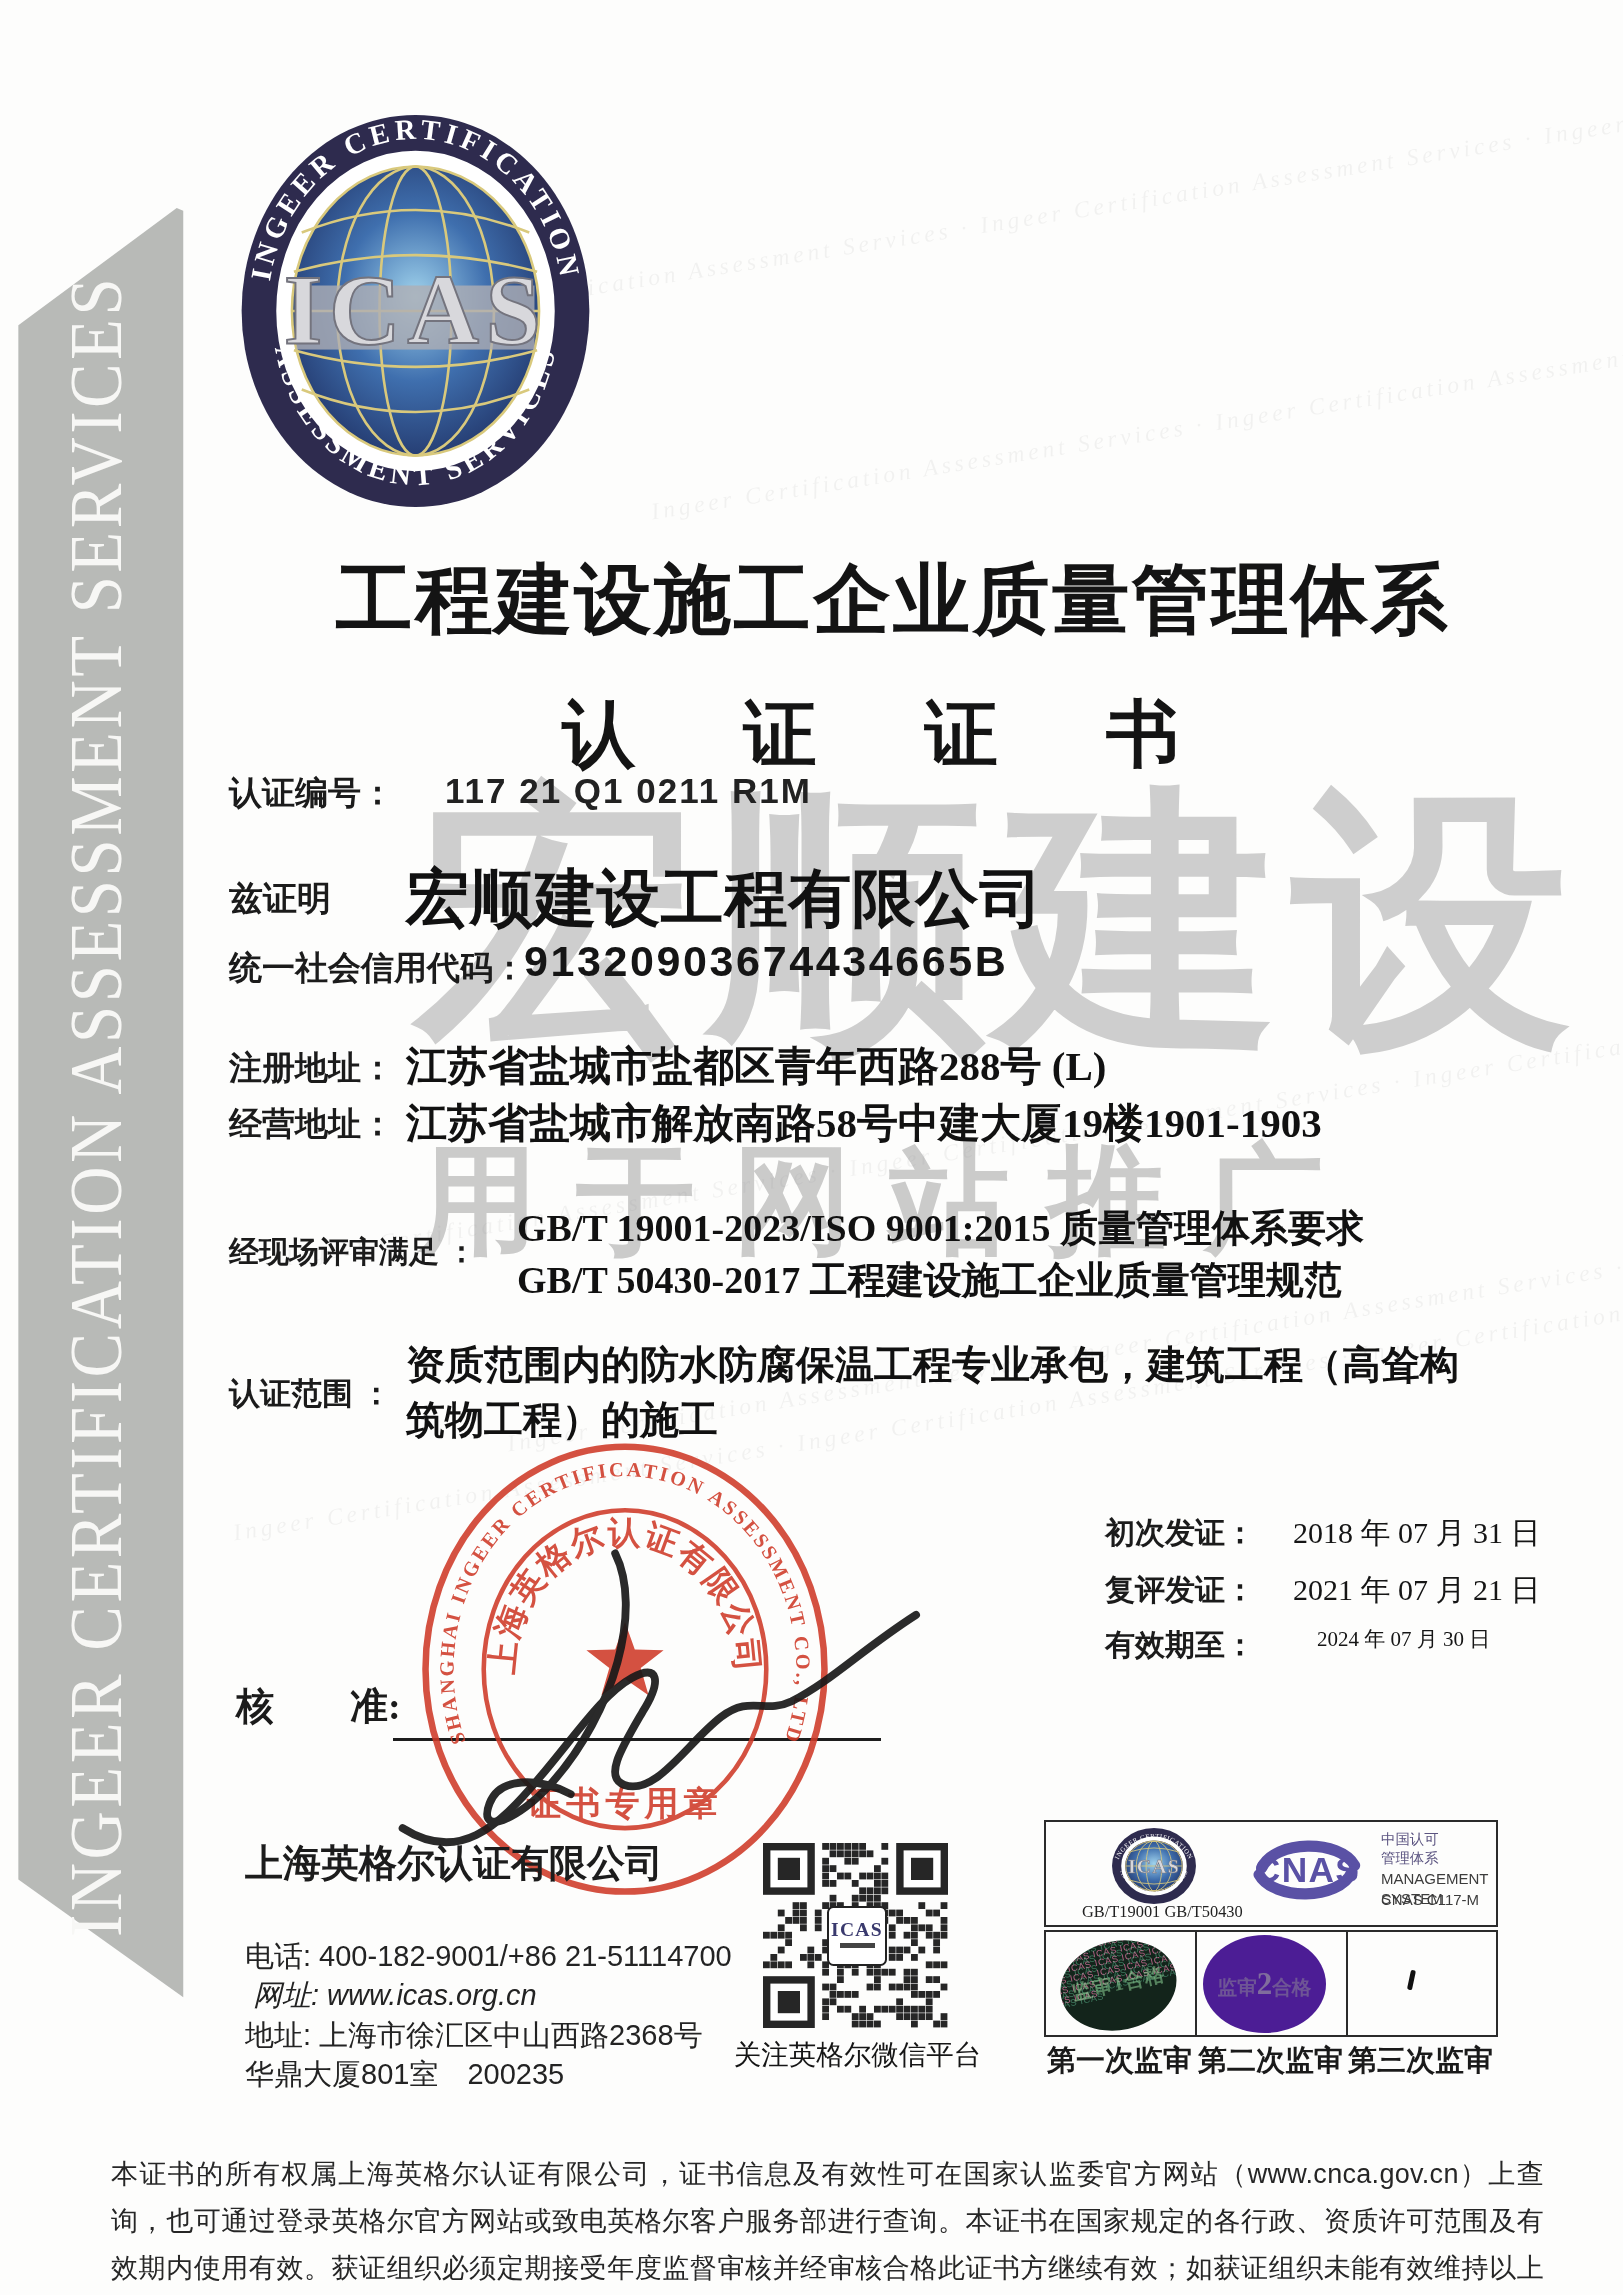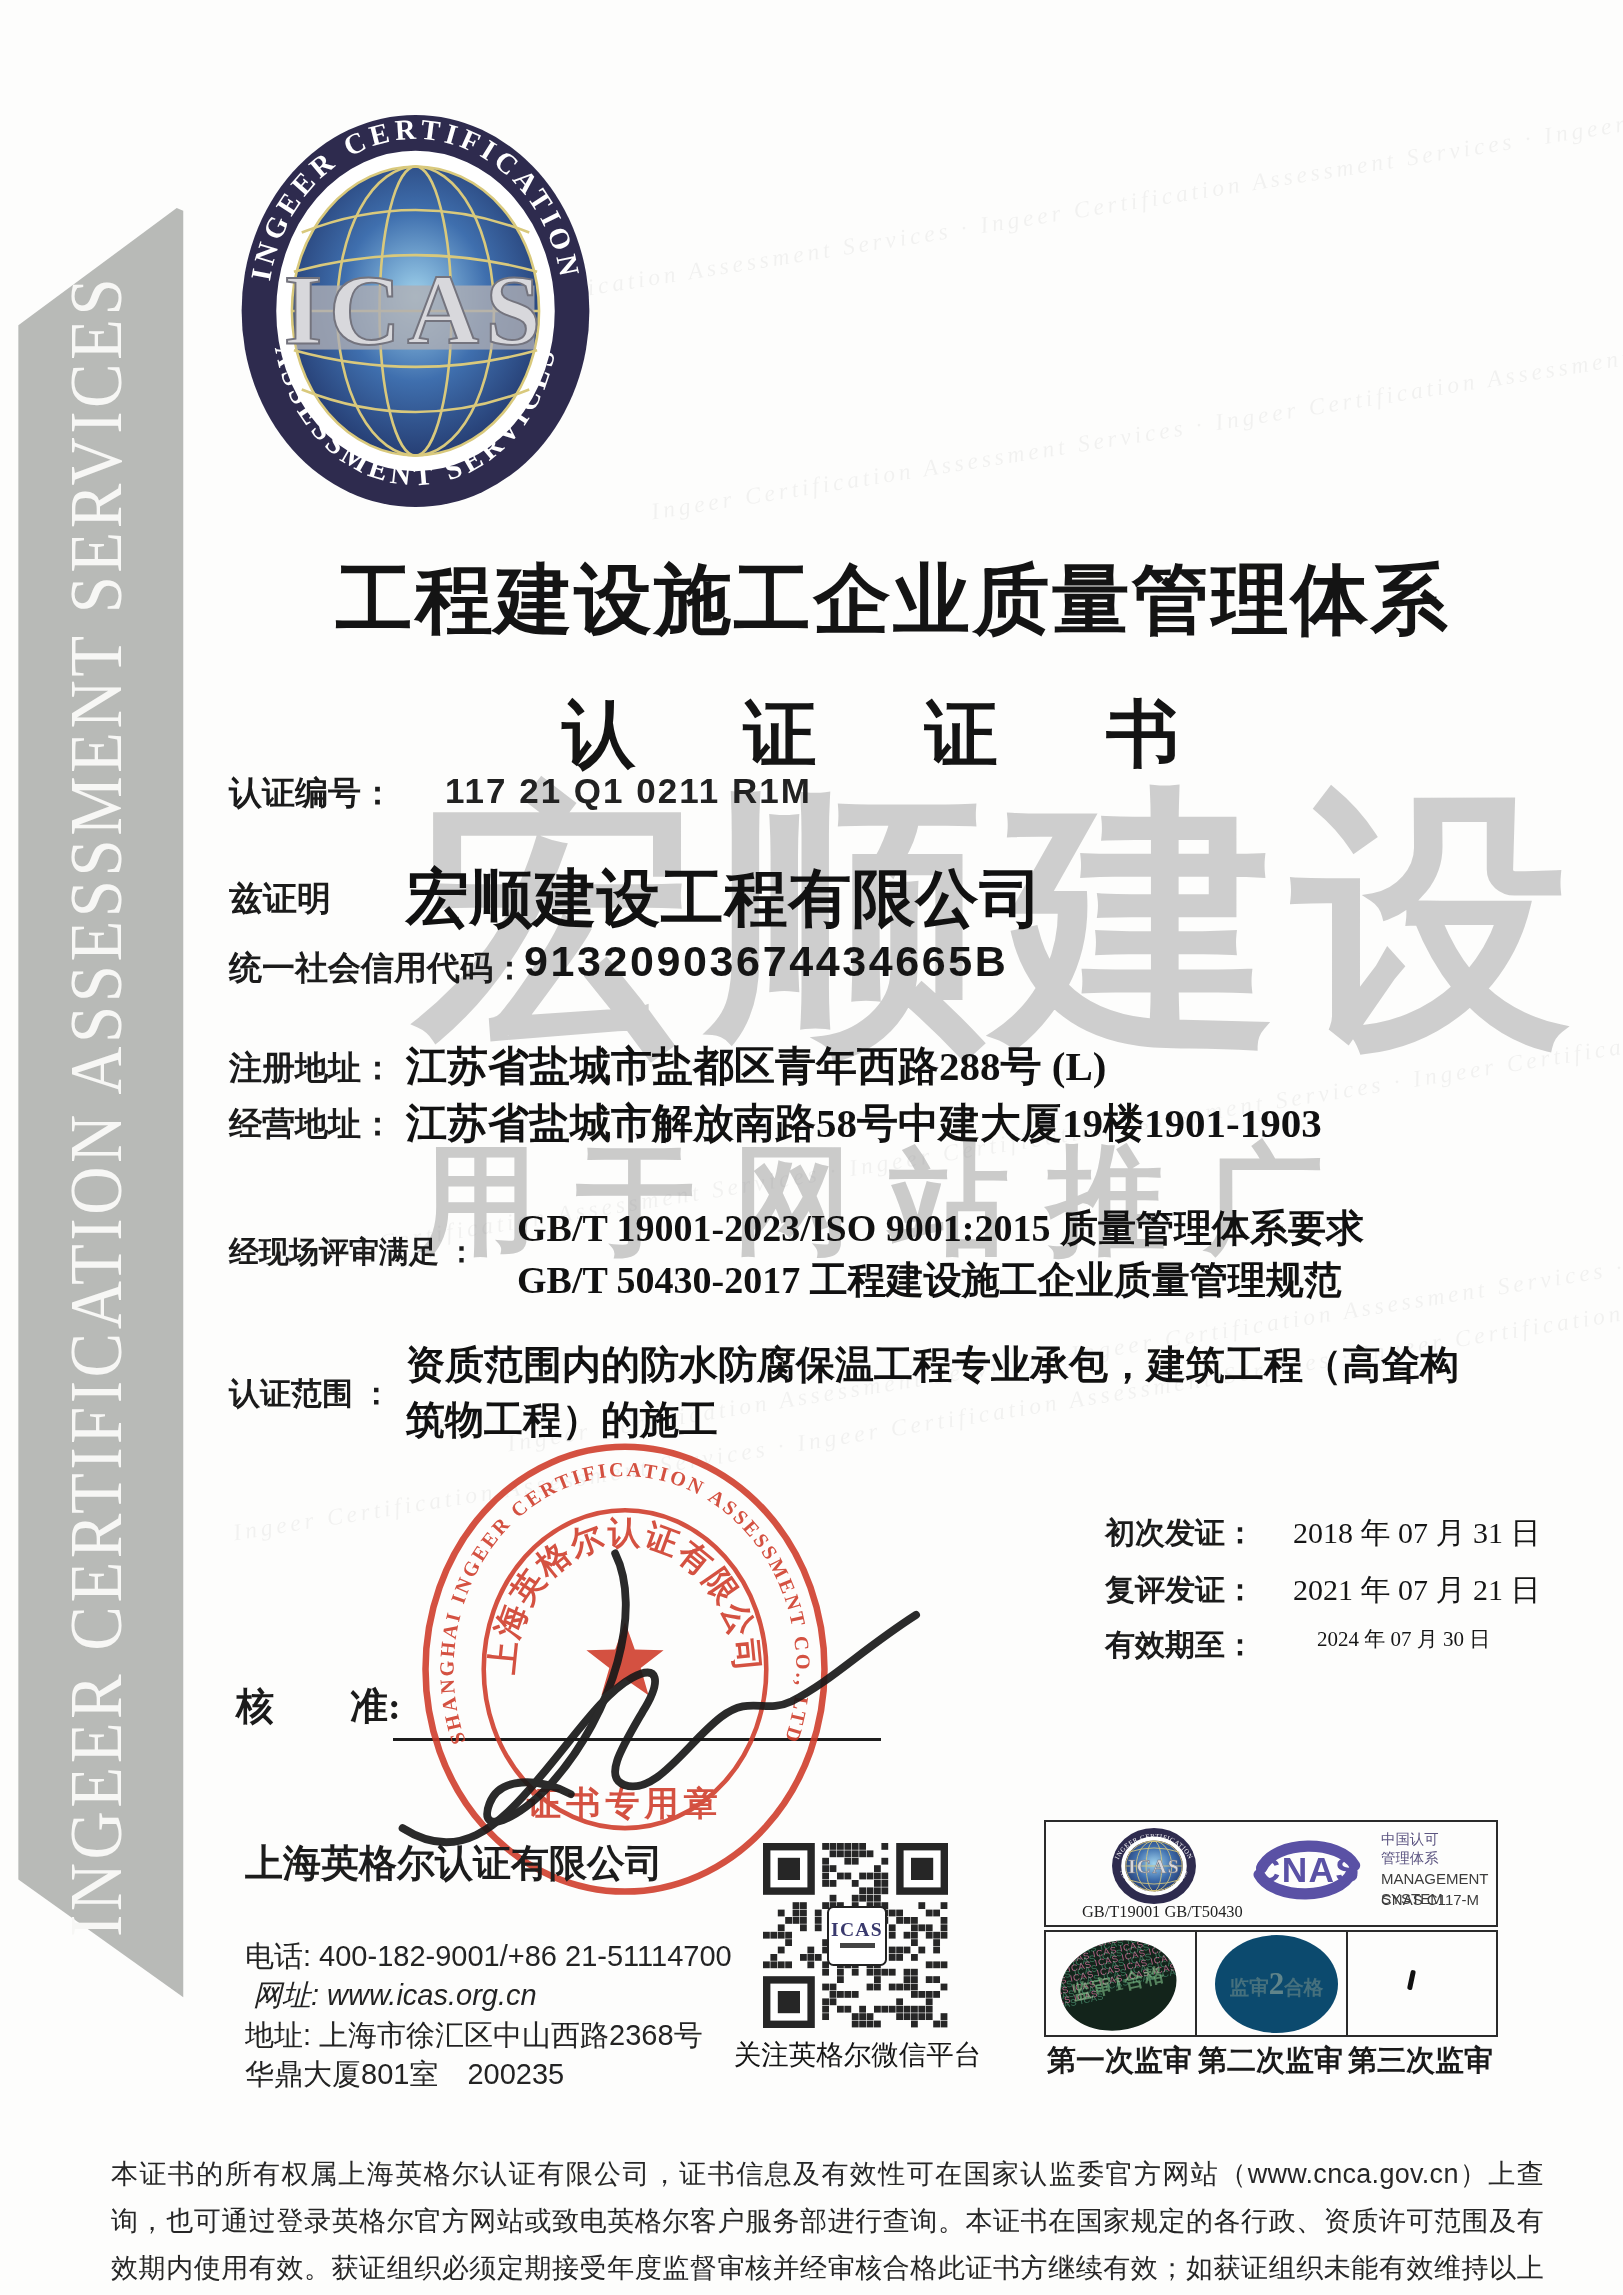--- a/index.html
+++ b/index.html
@@ -411,21 +411,21 @@
   </div>
 
   <div class="abs box" style="left:1044px;top:1930px;width:450px;height:103px;">
     <div class="cellline" style="left:149px;"></div>
     <div class="cellline" style="left:300px;"></div>
     <div class="sticker" style="left:14.4px;top:9.2px;width:117px;height:89px;background:#13241b;transform:rotate(-12deg);">
       <div class="holo-inner">ICAS ICAS ICAS ICAS ICAS ICAS ICAS ICAS ICAS ICAS ICAS ICAS ICAS ICAS ICAS ICAS ICAS ICAS ICAS ICAS ICAS ICAS ICAS ICAS ICAS ICAS ICAS ICAS ICAS ICAS ICAS ICAS</div>
       <div class="holo-inner2">ICAS ICAS ICAS ICAS ICAS ICAS ICAS ICAS ICAS ICAS ICAS ICAS ICAS ICAS ICAS ICAS ICAS ICAS ICAS ICAS ICAS ICAS ICAS ICAS ICAS ICAS ICAS ICAS ICAS ICAS ICAS ICAS</div>
       <div class="holo-big">监审1合格</div>
     </div>
-    <div class="sticker" style="left:169px;top:2.6px;width:123px;height:98px;background:#0c4a6e;">
+    <div class="sticker" style="left:157px;top:2.6px;width:123px;height:98px;background:#4c1d95;">
       <div class="s2-text"><span>监审</span><b>2</b><span>合格</span></div>
     </div>
     <div class="abs" style="left:363px;top:38px;width:4.6px;height:19.6px;background:#111;transform:rotate(12deg);border-radius:2px;"></div>
   </div>
   <div class="abs audit-label" style="left:1044px;top:2041px;width:151px;">第一次监审</div>
   <div class="abs audit-label" style="left:1195px;top:2041px;width:151px;">第二次监审</div>
   <div class="abs audit-label" style="left:1345px;top:2041px;width:151px;">第三次监审</div>
 
   <div class="abs footer" style="left:111px;top:2151px;width:1433px;">本证书的所有权属上海英格尔认证有限公司，证书信息及有效性可在国家认监委官方网站（www.cnca.gov.cn）上查询，也可通过登录英格尔官方网站或致电英格尔客户服务部进行查询。本证书在国家规定的各行政、资质许可范围及有效期内使用有效。获证组织必须定期接受年度监督审核并经审核合格此证书方继续有效；如获证组织未能有效维持以上管理体系，英格尔有权收回其获证资格。</div>
 

